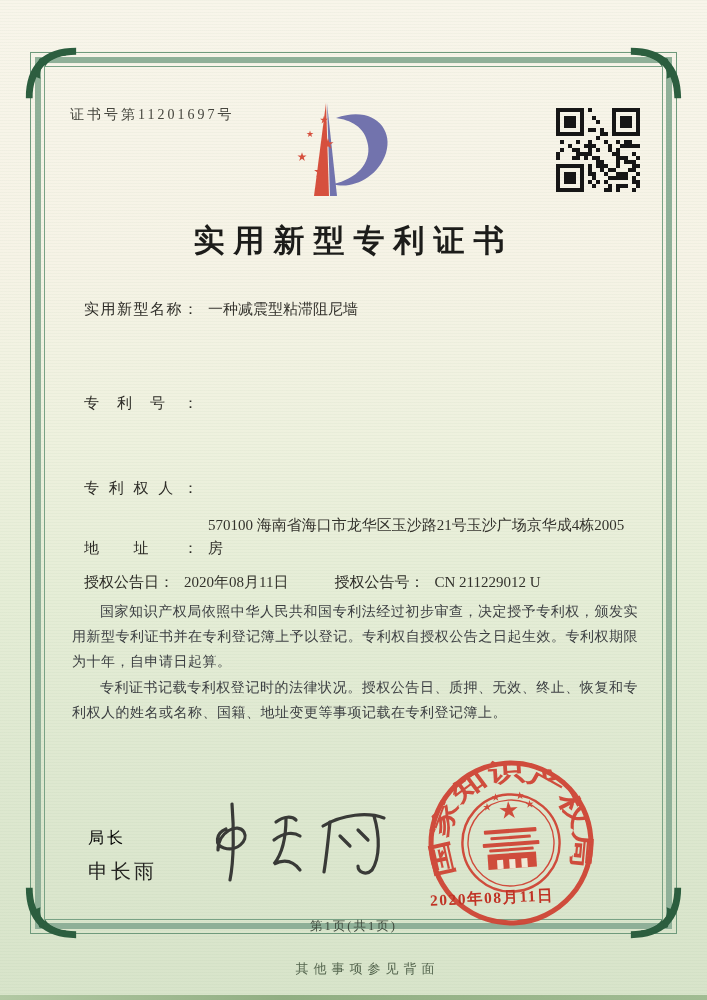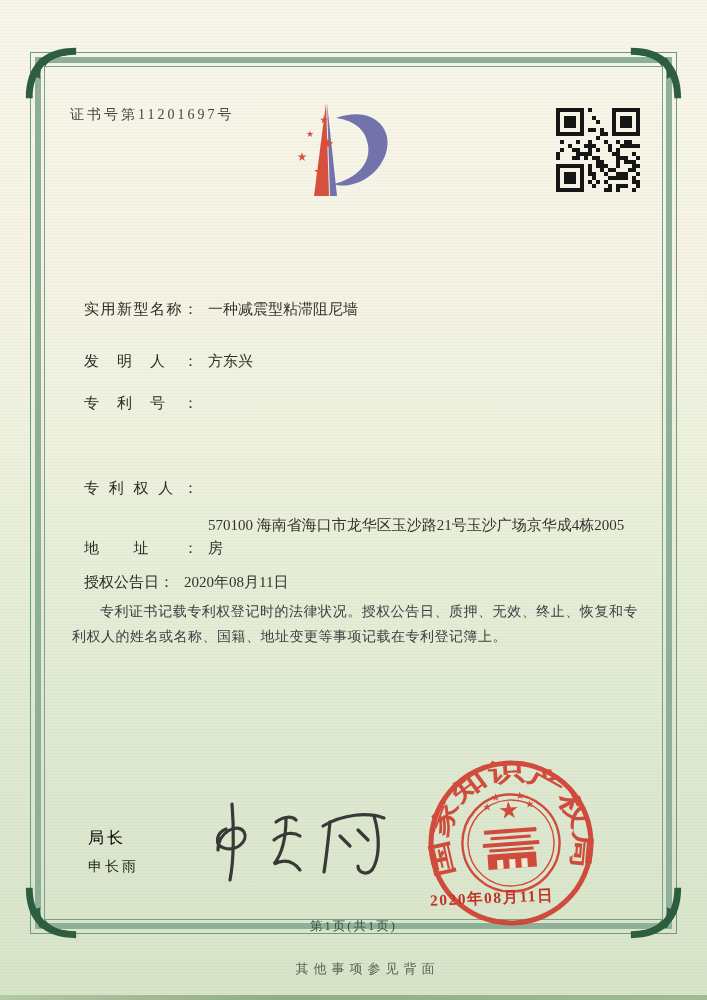--- a/index.html
+++ b/index.html
@@ -44,21 +44,21 @@
   .field-value{margin-left:10px;color:#33322c;}
   .grant-pair{display:flex;align-items:flex-start;}
   .grant-pair .field-label{width:auto;flex:0 0 auto;text-align-last:auto;}
   
   .body-text{position:absolute;left:72px;top:599px;width:566px;}
   .body-text p{margin:0;font-size:14px;line-height:1.8;letter-spacing:.5px;
     text-indent:2em;text-align:justify;color:#3b3e41;}
   
   .signer-title{position:absolute;left:88px;top:828px;font-size:16px;letter-spacing:3px;color:#26262
   3;text-align:center;}
-  .signer-name{position:absolute;left:88px;top:858px;font-size:14px;letter-spacing:3px;color:#262623;}
+  .signer-name{position:absolute;left:88px;top:858px;font-size:20px;letter-spacing:3px;color:#262623;}
   .signature{position:absolute;left:188px;top:788px;width:214px;height:102px;}
   .seal{position:absolute;left:426px;top:758px;width:170px;height:170px;transform:rotate(-4deg);opacity:.93;}
   .seal-date{position:absolute;left:430px;top:888px;font-size:15.5px;font-weight:700;
     letter-spacing:1.5px;color:#c03325;transform:rotate(-2.5deg);}
   
   .page-number{position:absolute;left:0;right:0;top:918px;text-align:center;
     font-size:12.5px;letter-spacing:2px;color:#3e4a3d;}
   .back-note{position:absolute;left:0;right:0;top:960px;text-align:center;
     font-size:13px;letter-spacing:5px;color:#55664f;padding-left:28px;}
 </style>
@@ -222,48 +222,50 @@
         <div style="grid-area: 21 / 13;"></div>
         <div style="grid-area: 21 / 14;"></div>
         <div style="grid-area: 21 / 16;"></div>
         <div style="grid-area: 21 / 20;"></div>
       </div>
     <div class="qr-finder f-tl"></div>
     <div class="qr-finder f-tr"></div>
     <div class="qr-finder f-bl"></div>
   </div>
 
+  <div class="title">实用新型专利证书</div>
 
   <div class="field-row" style="top:298px">
     <span class="field-label">实用新型名称：</span>
     <span class="field-value">一种减震型粘滞阻尼墙</span>
-  </div>
-  <div class="field-row" style="top:350px">
-    <span class="field-label">发明人：</span>
-    <span class="field-value">方东兴</span>
   </div>
   <div class="field-row" style="top:392px">
     <span class="field-label">专利号：</span>
   </div>
   <div class="field-row" style="top:477px">
     <span class="field-label">专利权人：</span>
   </div>
   <div class="field-row" style="top:514px">
     <span class="field-label">地址：</span>
     <span class="field-value">570100 海南省海口市龙华区玉沙路21号玉沙广场京华成4栋2005房</span>
   </div>
 
   <div class="field-row" style="top:571px">
     <span class="grant-pair">
       <span class="field-label">授权公告日：</span>
       <span class="field-value">2020年08月11日</span>
     </span>
+    <span class="grant-pair" style="margin-left:46px">
+      <span class="field-label">授权公告号：</span>
+      <span class="field-value">CN 211229012 U</span>
+    </span>
   </div>
 
   <div class="body-text">
+    <p>国家知识产权局依照中华人民共和国专利法经过初步审查，决定授予专利权，颁发实用新型专利证书并在专利登记簿上予以登记。专利权自授权公告之日起生效。专利权期限为十年，自申请日起算。</p>
     <p>专利证书记载专利权登记时的法律状况。授权公告日、质押、无效、终止、恢复和专利权人的姓名或名称、国籍、地址变更等事项记载在专利登记簿上。</p>
   </div>
 
   <div class="signer-title">局长</div>
   <div class="signer-name">申长雨</div>
   <div class="signature">
     <svg viewBox="0 0 214 102" fill="none" stroke="#232323" stroke-width="3.2" stroke-linecap="round" opacity=".88">
       <path d="M30,62 C30,44 50,34 56,44 C61,53 48,64 36,60 C26,57 28,45 38,41"></path>
       <path d="M44,16 C46,40 46,72 42,92"></path>
       <path d="M88,34 C96,28 104,28 108,32"></path>

